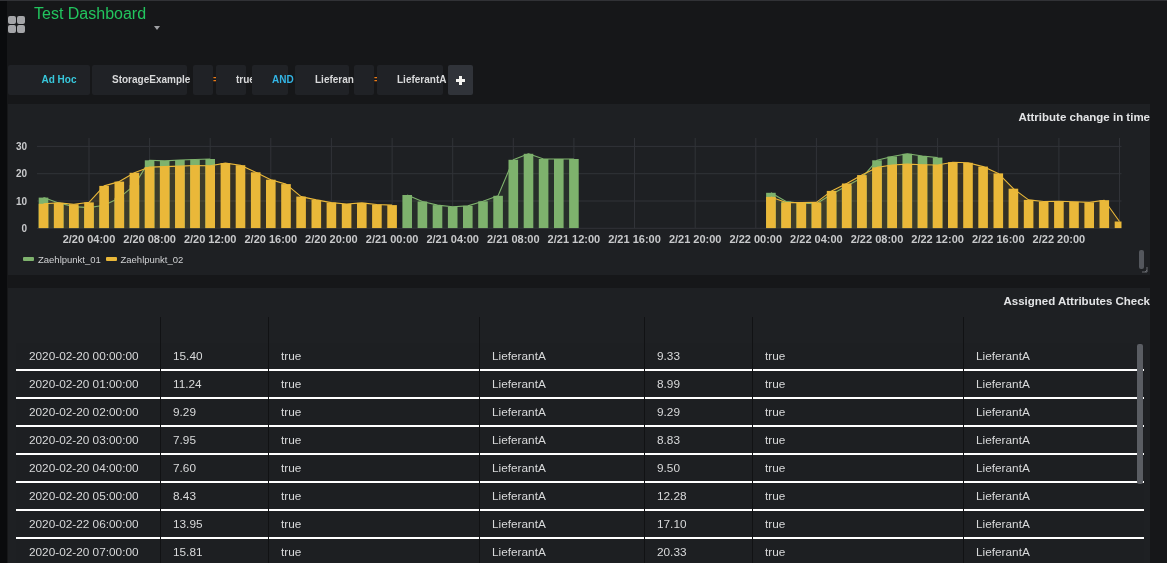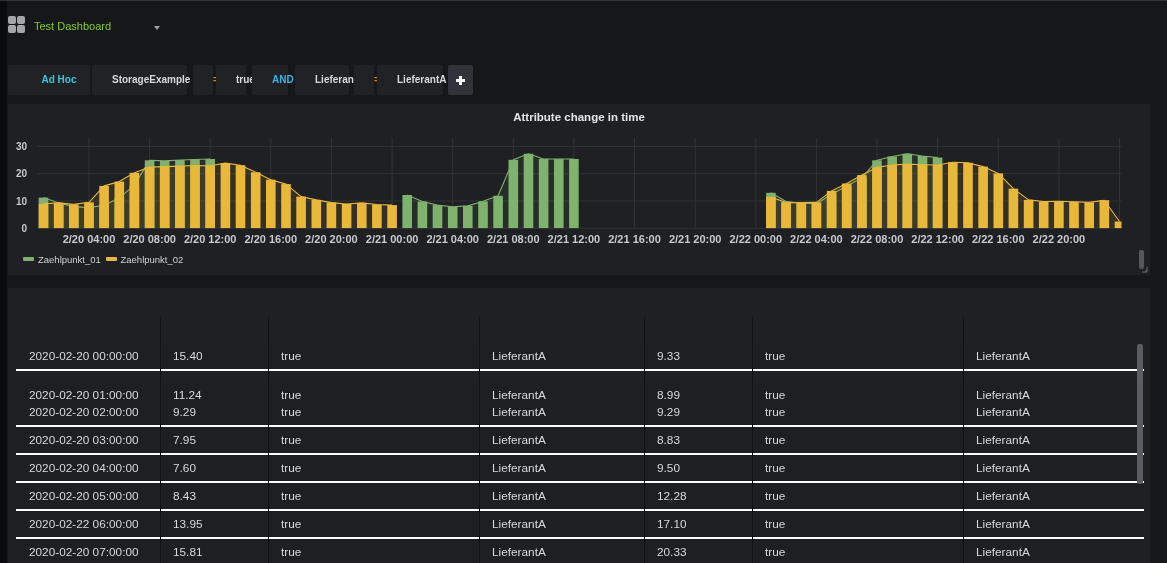--- a/index.html
+++ b/index.html
@@ -2,30 +2,30 @@
 <html><head>
 <meta charset="utf-8">
 <style>
 * { margin:0; padding:0; box-sizing:border-box; }
 html,body { width:1167px; height:563px; background:#161719; overflow:hidden;
   font-family:"Liberation Sans", sans-serif; }
 .leftstrip { position:absolute; left:0; top:0; width:7px; height:563px; background:#0a0b0d; }
 
 .gridicon { position:absolute; left:8px; top:16px; width:16px; height:16px; }
 .gridicon div { position:absolute; width:7.5px; height:7.5px; background:#a5a6a9; border-radius:2px; }
-.navtitle { position:absolute; left:34px; top:20px; font-size:11px; color:#84cc16; }
+.navtitle { position:absolute; left:34px; top:5px; font-size:16px; color:#22c55e; }
 .caret { position:absolute; left:153.5px; top:25.5px; width:0; height:0;
   border-left:3.6px solid transparent; border-right:3.6px solid transparent; border-top:4.2px solid #9fa0a3; }
 
 .filters { position:absolute; left:8px; top:65px; height:30px; }
 .seg { position:absolute; top:0; height:30px; line-height:30px; text-align:center;
   background:#202226; color:#d8d9da; font-size:10px; font-weight:bold; border-radius:2px;padding-left:20px; }
 
 .panel1 { position:absolute; left:8px; top:104px; width:1142px; height:171px; background:#1e2023; }
-.ptitle { position:absolute; width:100%; text-align:center; top:7px; font-size:11.5px; font-weight:bold; color:#e3e4e6; }
+.ptitle { position:absolute; width:100%; text-align:right; top:7px; font-size:11.5px; font-weight:bold; color:#e3e4e6; }
 .legend { position:absolute; left:15px; top:150px; line-height:12px; font-size:9.5px; font-weight:normal; color:#d0d1d3; }
 .ldash { display:inline-block; width:11px; height:4px; border-radius:1px; vertical-align:2px; margin-right:4px; }
 .sb1 { position:absolute; left:1131px; top:146px; width:5px; height:19px; background:#54575d; border-radius:2px; }
 .rsz { position:absolute; right:2px; bottom:2px; width:7px; height:7px; }
 
 .panel2 { position:absolute; left:8px; top:288px; width:1142px; height:279px; background:#1e2023; }
 .thead { position:absolute; left:8px; top:29px; width:1128px; height:26px; background:#171b21; }
 .th { position:absolute; top:0; height:26px; line-height:26px; font-size:11px; font-weight:bold; color:#33b5e5; white-space:nowrap; }
 .sortarr { font-size:8px; vertical-align:1px; }
 .tbody { position:absolute; left:0; top:0px; width:1136px; height:279px; }
@@ -215,31 +215,32 @@
     <span class="ldash" style="background:#EAB839;margin-left:2px"></span>Zaehlpunkt_02
   </div>
   <div class="sb1"></div>
   <svg class="rsz" width="7" height="7">
       <path d="M6 1 L6 6 L1 6" stroke="#6a6d72" stroke-width="1" fill="none"></path>
       <path d="M6 4 L4 6" stroke="#6a6d72" stroke-width="1" fill="none"></path>
     </svg>
 </div>
 
 <div class="panel2">
+  <div class="ptitle">Assigned Attributes Check</div>
   <div class="tbody">
 <div class="tr" style="top:55px">
         <div class="td" style="left:13px">2020-02-20 00:00:00</div>
         <div class="td" style="left:157px">15.40</div>
         <div class="td" style="left:265px">true</div>
         <div class="td" style="left:476px">LieferantA</div>
         <div class="td" style="left:641px">9.33</div>
         <div class="td" style="left:749px">true</div>
         <div class="td" style="left:960px">LieferantA</div>
       </div>
-<div class="tr" style="top:94px">
+<div class="tr" style="top:83px">
         <div class="td" style="left:13px">2020-02-20 01:00:00</div>
         <div class="td" style="left:157px">11.24</div>
         <div class="td" style="left:265px">true</div>
         <div class="td" style="left:476px">LieferantA</div>
         <div class="td" style="left:641px">8.99</div>
         <div class="td" style="left:749px">true</div>
         <div class="td" style="left:960px">LieferantA</div>
       </div>
 <div class="tr" style="top:111px">
         <div class="td" style="left:13px">2020-02-20 02:00:00</div>

